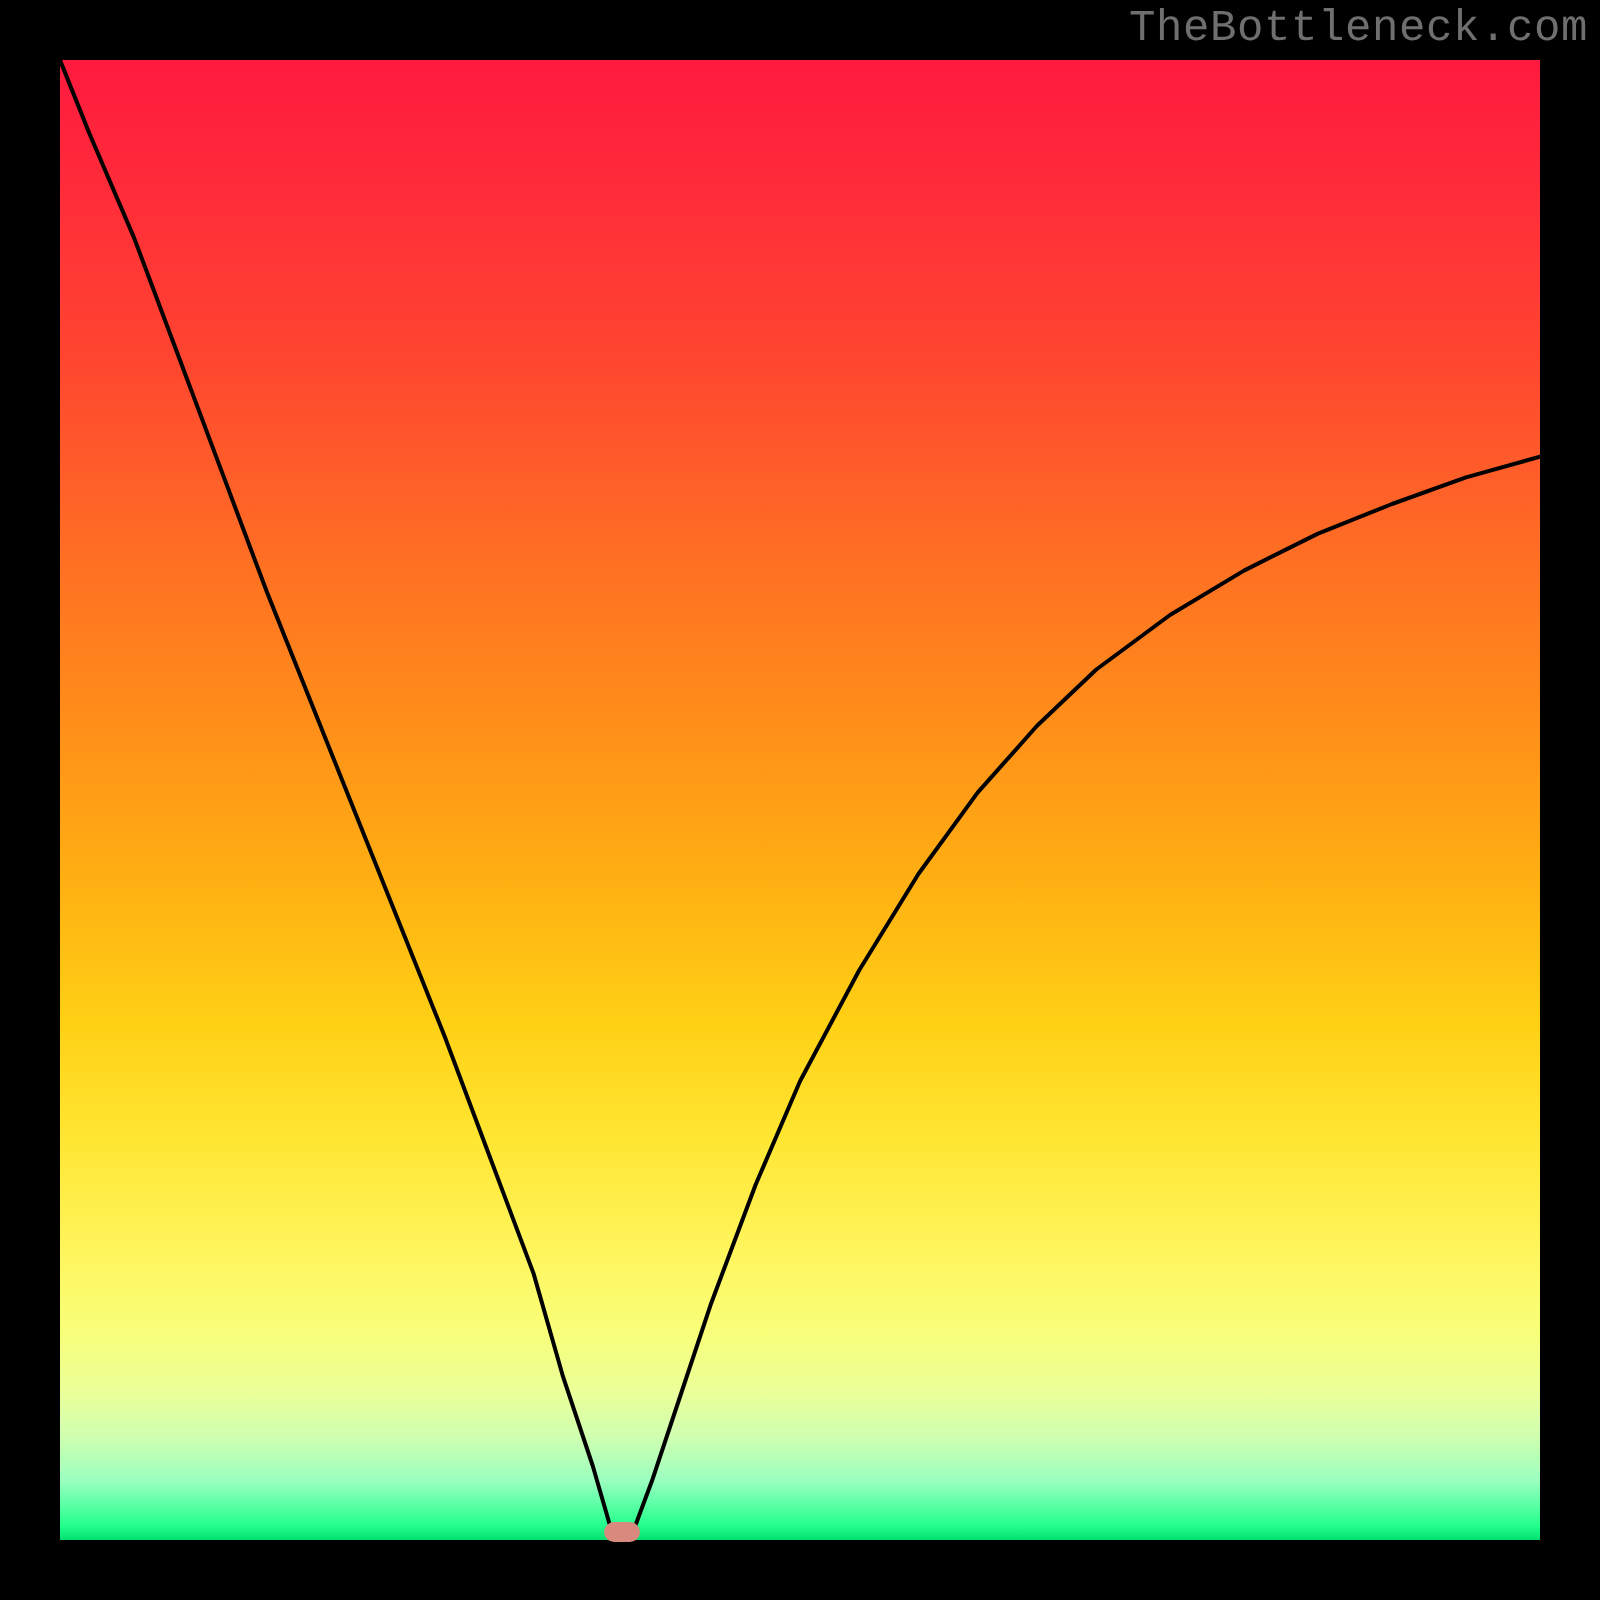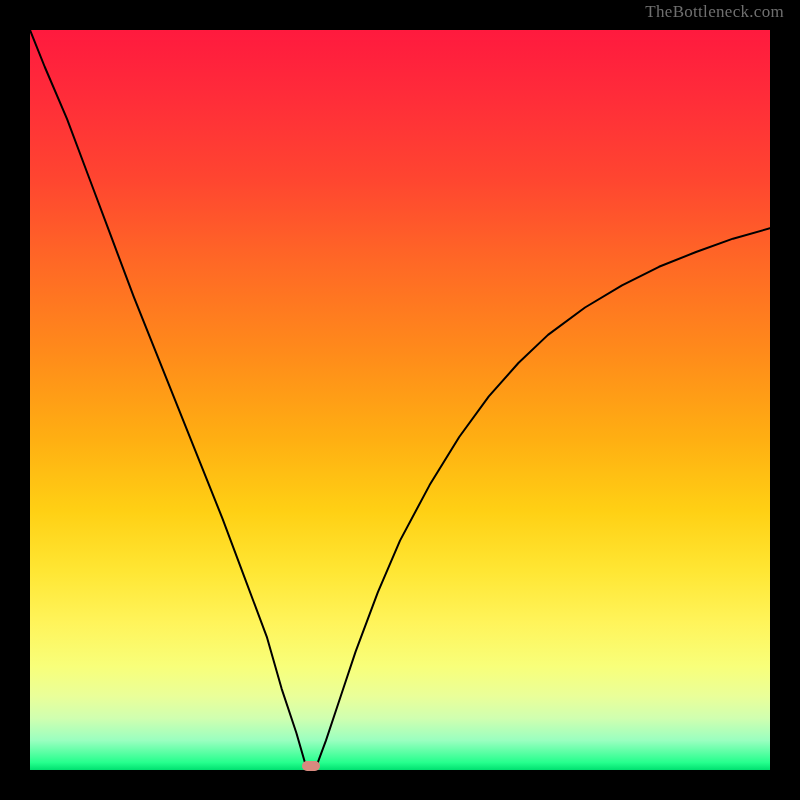--- a/index.html
+++ b/index.html
@@ -30,23 +30,23 @@
       #eaff99 90%,
       #d0ffb0 93%,
       #9affc0 96%,
       #25ff8d 99%,
       #00e070 100%
     );
   }
   .watermark {
     position: absolute;
     top: 2px;
-    right: 16px;
-    font-family: Liberation Serif, serif;
-    font-size: 17px;
+    right: 6px;
+    font-family: Liberation Mono, monospace;
+    font-size: 22px;
     color: #6f6f6f;
     letter-spacing: 0.3px;
     user-select: none;
   }
   svg.curve {
     position: absolute;
     left: 0; top: 0;
     width: 740px;
     height: 740px;
   }

